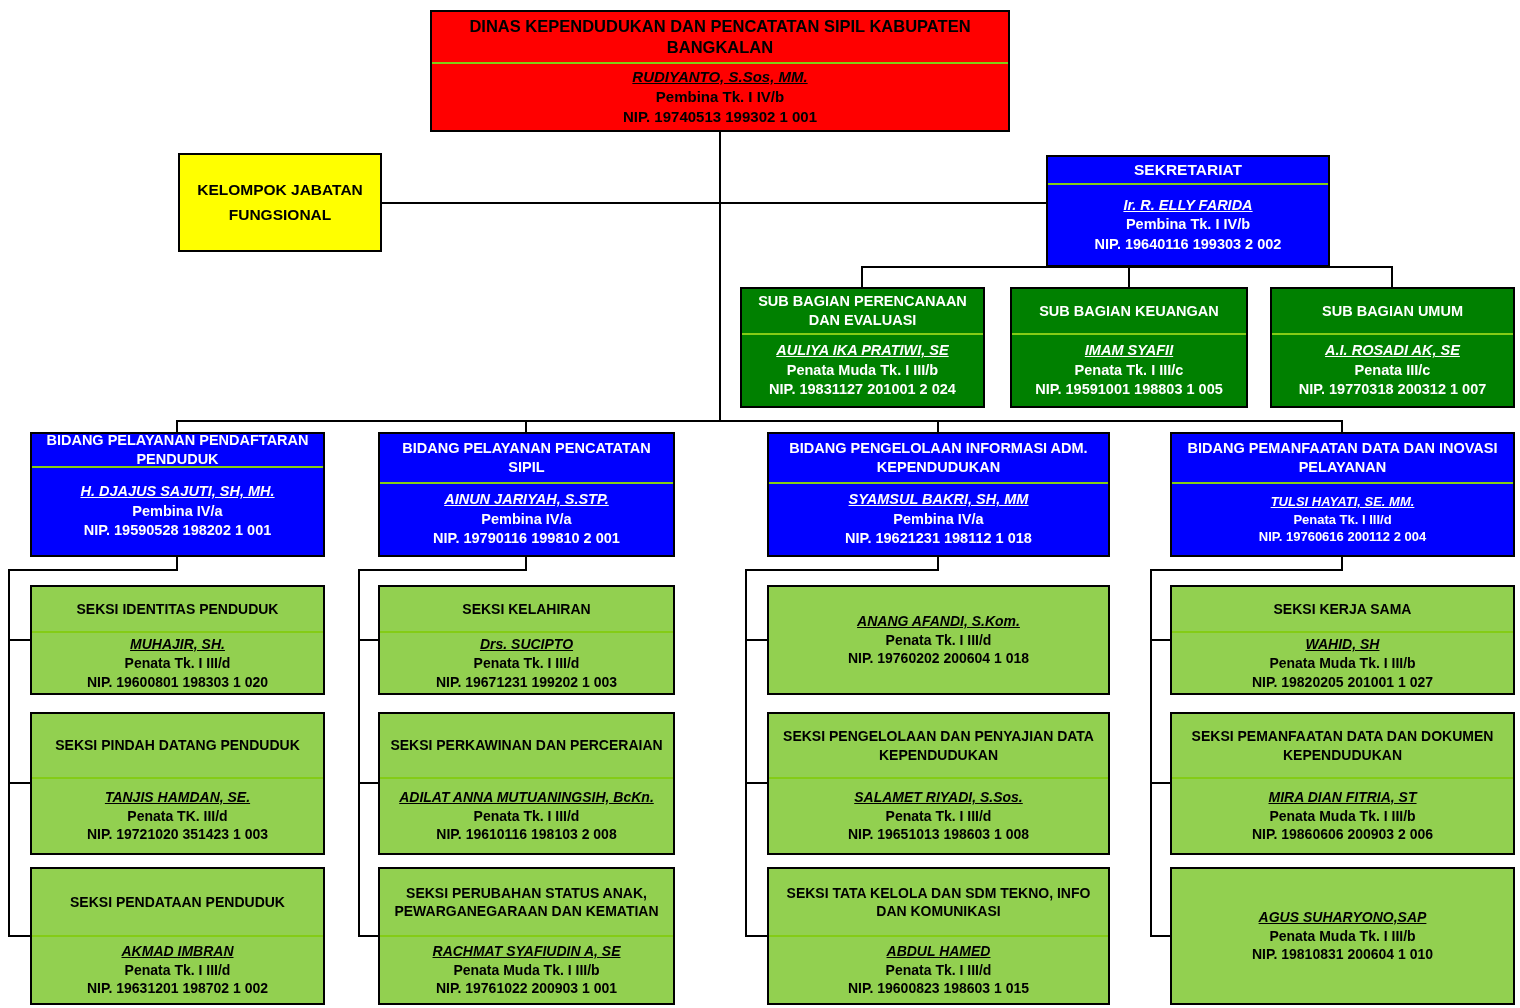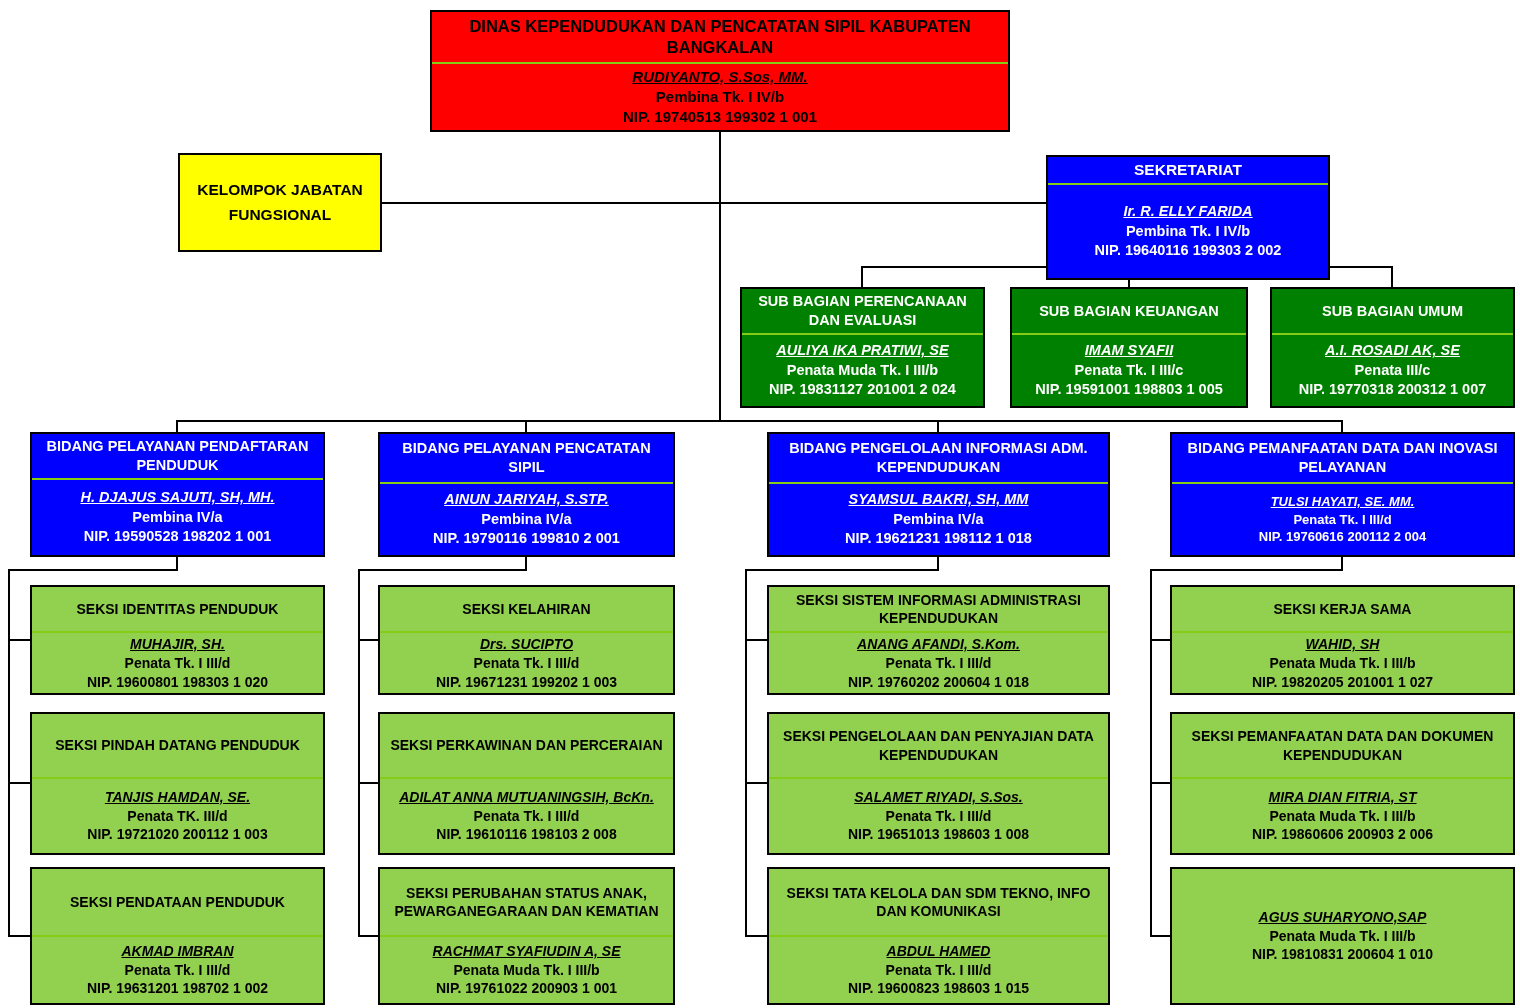--- a/index.html
+++ b/index.html
@@ -81,21 +81,21 @@
       <div class="person-name">RUDIYANTO, S.Sos, MM.</div>
       <div>Pembina Tk. I IV/b</div>
       <div>NIP. 19740513 199302 1 001</div>
     </div>
   </div>
 
   <div class="box yellow" style="left:178px;top:153px;width:204px;height:99px">
     <div class="yellow-text">KELOMPOK JABATAN FUNGSIONAL</div>
   </div>
 
-  <div class="box blue" style="left:1046px;top:155px;width:284px;height:125px">
+  <div class="box blue" style="left:1046px;top:155px;width:284px;height:112px">
     <div class="box-title" style="height:28px;font-size:15.5px">SEKRETARIAT</div>
     <div class="box-body" style="font-size:14.5px">
       <div class="person-name">Ir. R. ELLY FARIDA</div>
       <div>Pembina Tk. I IV/b</div>
       <div>NIP. 19640116 199303 2 002</div>
     </div>
   </div>
 
   <div class="box green" style="left:740px;top:287px;width:245px;height:121px">
     <div class="box-title" style="height:46px;font-size:14.5px">SUB BAGIAN PERENCANAAN DAN EVALUASI</div>
@@ -118,21 +118,21 @@
   <div class="box green" style="left:1270px;top:287px;width:245px;height:121px">
     <div class="box-title" style="height:46px;font-size:14.5px">SUB BAGIAN UMUM</div>
     <div class="box-body" style="font-size:14.5px">
       <div class="person-name">A.I. ROSADI AK, SE</div>
       <div>Penata III/c</div>
       <div>NIP. 19770318 200312 1 007</div>
     </div>
   </div>
 
   <div class="box blue" style="left:30px;top:432px;width:295px;height:125px">
-    <div class="box-title" style="height:46px;font-size:14.5px;padding:2px 6px">BIDANG PELAYANAN PENDAFTARAN PENDUDUK</div>
+    <div class="box-title" style="height:34px;font-size:14.5px;padding:2px 6px">BIDANG PELAYANAN PENDAFTARAN PENDUDUK</div>
     <div class="box-body" style="font-size:14.5px">
       <div class="person-name">H. DJAJUS SAJUTI, SH, MH.</div>
       <div>Pembina IV/a</div>
       <div>NIP. 19590528 198202 1 001</div>
     </div>
   </div>
 
   <div class="box blue" style="left:378px;top:432px;width:297px;height:125px">
     <div class="box-title" style="height:50px;font-size:14.5px;padding:2px 14px">BIDANG PELAYANAN PENCATATAN SIPIL</div>
     <div class="box-body" style="font-size:14.5px">
@@ -167,21 +167,21 @@
       <div>Penata Tk. I III/d</div>
       <div>NIP. 19600801 198303 1 020</div>
     </div>
   </div>
 
   <div class="box lgreen" style="left:30px;top:712px;width:295px;height:143px">
     <div class="box-title" style="height:65px">SEKSI PINDAH DATANG PENDUDUK</div>
     <div class="box-body">
       <div class="person-name">TANJIS HAMDAN, SE.</div>
       <div>Penata TK. III/d</div>
-      <div>NIP. 19721020 200112 1 003</div>
+      <div>NIP. 19721020 351423 1 003</div>
     </div>
   </div>
 
   <div class="box lgreen" style="left:30px;top:867px;width:295px;height:138px">
     <div class="box-title" style="height:68px">SEKSI PENDATAAN PENDUDUK</div>
     <div class="box-body">
       <div class="person-name">AKMAD IMBRAN</div>
       <div>Penata Tk. I III/d</div>
       <div>NIP. 19631201 198702 1 002</div>
     </div>
@@ -208,21 +208,20 @@
   <div class="box lgreen" style="left:378px;top:867px;width:297px;height:138px">
     <div class="box-title" style="height:68px">SEKSI PERUBAHAN STATUS ANAK, PEWARGANEGARAAN DAN KEMATIAN</div>
     <div class="box-body">
       <div class="person-name">RACHMAT SYAFIUDIN A, SE</div>
       <div>Penata Muda Tk. I III/b</div>
       <div>NIP. 19761022 200903 1 001</div>
     </div>
   </div>
 
   <div class="box lgreen" style="left:767px;top:585px;width:343px;height:110px">
-    <div class="box-title" style="height:46px">SEKSI SISTEM INFORMASI ADMINISTRASI KEPENDUDUKAN</div>
     <div class="box-body">
       <div class="person-name">ANANG AFANDI, S.Kom.</div>
       <div>Penata Tk. I III/d</div>
       <div>NIP. 19760202 200604 1 018</div>
     </div>
   </div>
 
   <div class="box lgreen" style="left:767px;top:712px;width:343px;height:143px">
     <div class="box-title" style="height:65px">SEKSI PENGELOLAAN DAN PENYAJIAN DATA KEPENDUDUKAN</div>
     <div class="box-body">

